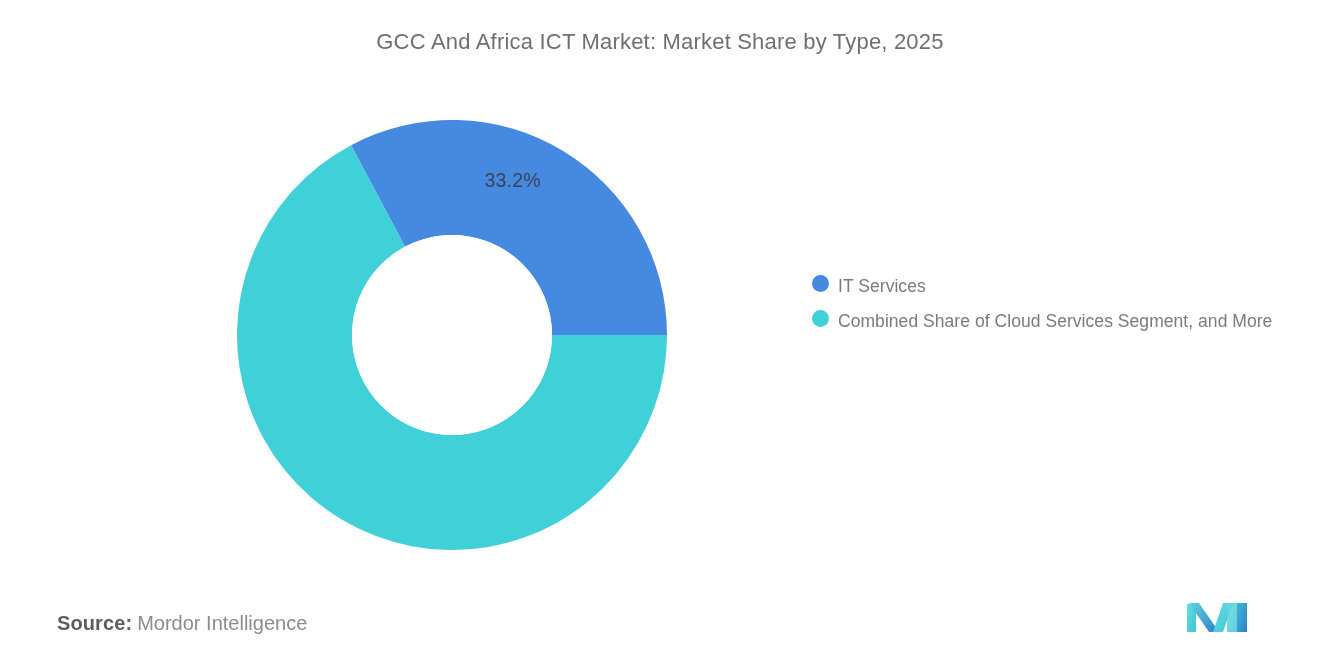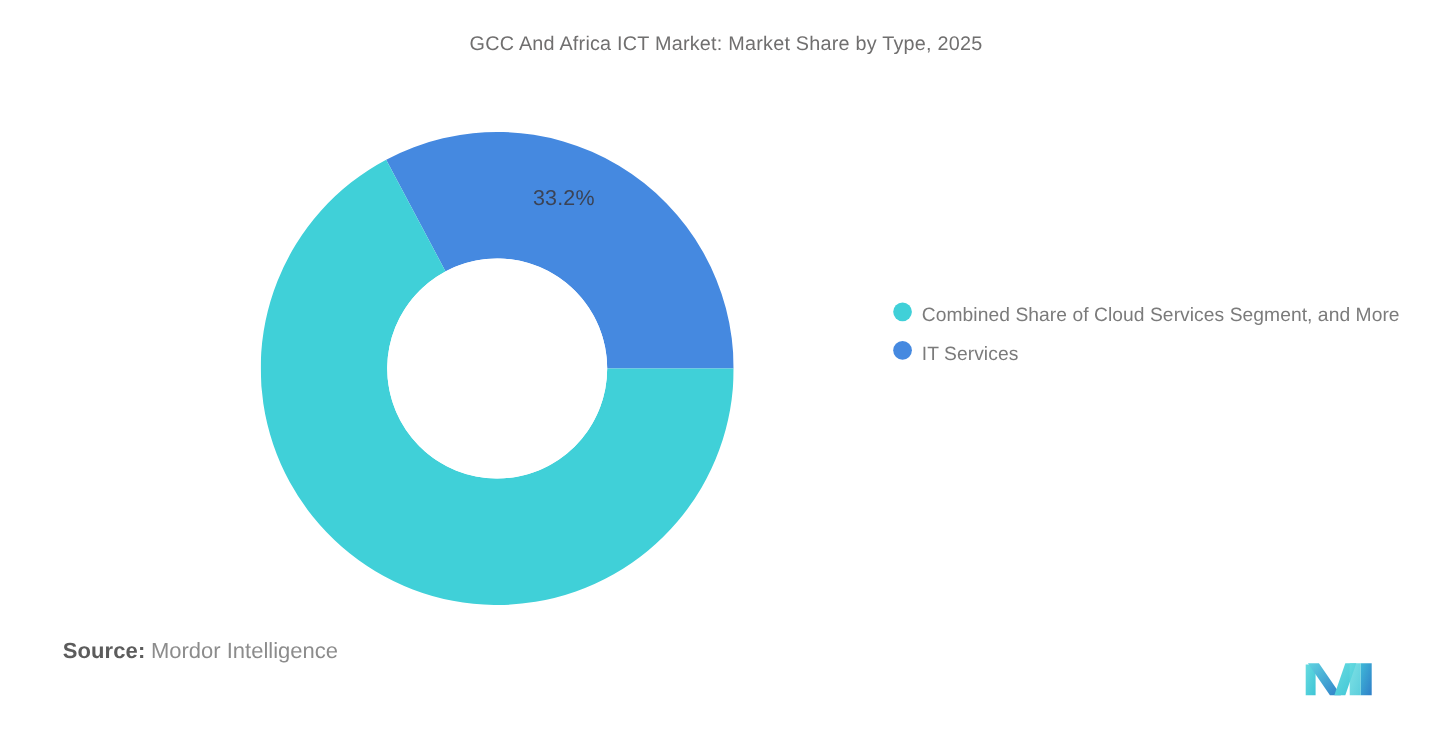--- a/index.html
+++ b/index.html
@@ -20,21 +20,21 @@
     overflow: hidden;
   }
 
   
   #chart-title {
     position: absolute;
     left: 0;
     top: 29px;
     width: 1320px;
     text-align: center;
-    font-size: 18px;
+    font-size: 22px;
     font-weight: 400;
     letter-spacing: 0.2px;
     color: #706f6f;
     white-space: nowrap;
   }
 
   
   #donut-wrap {
     position: absolute;
     left: 237px;
@@ -85,21 +85,21 @@
     line-height: 28px;
     color: #7b7b7b;
     font-weight: 400;
     letter-spacing: 0.05px;
   }
 
   
   #source-line {
     position: absolute;
     left: 57px;
-    top: 581px;
+    top: 612px;
     font-size: 20px;
     color: #8c8c8c;
     white-space: nowrap;
   }
   #source-label {
     font-weight: 700;
     color: #5c5c5c;
     letter-spacing: 0.1px;
   }
   #source-value {
@@ -132,27 +132,27 @@
 
       <circle cx="215" cy="215" r="100" fill="#ffffff"></circle>
     </svg>
   </div>
 
   <div id="donut-label" style="left: 484.443px; top: 169.149px;">33.2%</div>
 
   <div id="legend">
 
     <div class="legend-item">
-      <span class="legend-swatch" style="background:#40d0d8;"></span>
-      <span class="legend-label">Combined Share of Cloud Services Segment, and More</span>
+      <span class="legend-swatch" style="background:#4589e0;"></span>
+      <span class="legend-label">IT Services</span>
     </div>
 
     <div class="legend-item">
-      <span class="legend-swatch" style="background:#4589e0;"></span>
-      <span class="legend-label">IT Services</span>
+      <span class="legend-swatch" style="background:#40d0d8;"></span>
+      <span class="legend-label">Combined Share of Cloud Services Segment, and More</span>
     </div>
 
   </div>
 
   <div id="source-line">
     <span id="source-label">Source:</span><span id="source-value">Mordor Intelligence</span>
   </div>
 
   <div id="brand-logo">
     <svg viewBox="0 0 70 40" width="70" height="40">

